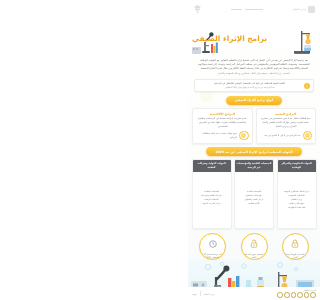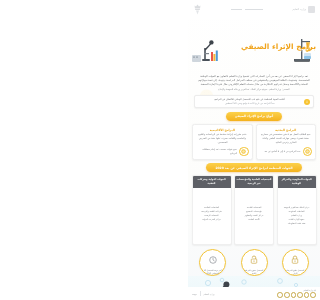--- a/index.html
+++ b/index.html
@@ -30,22 +30,22 @@
   .brandmark .bm-sq{width:7px;height:7px;border-radius:1px;background:#c9ccd1;}
   .brandmark .bm-txt{font-size:2.6px;color:#9aa0a6;letter-spacing:.2px;}
   .toplines{display:flex;align-items:center;gap:3px;opacity:.5;}
   .toplines .ln{height:1px;width:18px;background:#b9bec4;}
   .toplines .ln.s{width:11px;}
   .topcrest{width:9px;height:11px;opacity:.6;}
   
   .hero{
     position:relative;
     flex:0 0 31px;
-    display:flex;align-items:center;justify-content:flex-start;
-    margin:12px 4px;
+    display:flex;align-items:center;justify-content:flex-end;
+    margin:4px 4px;
   }
   .hero-art-left,.hero-art-right{
     position:absolute;top:2px;bottom:0;width:26px;
     display:flex;align-items:flex-end;justify-content:center;
   }
   .hero-art-left{left:0;}
   .hero-art-right{right:0;}
   .hero-title{
     text-align:center;z-index:2;line-height:1.08;
   }

